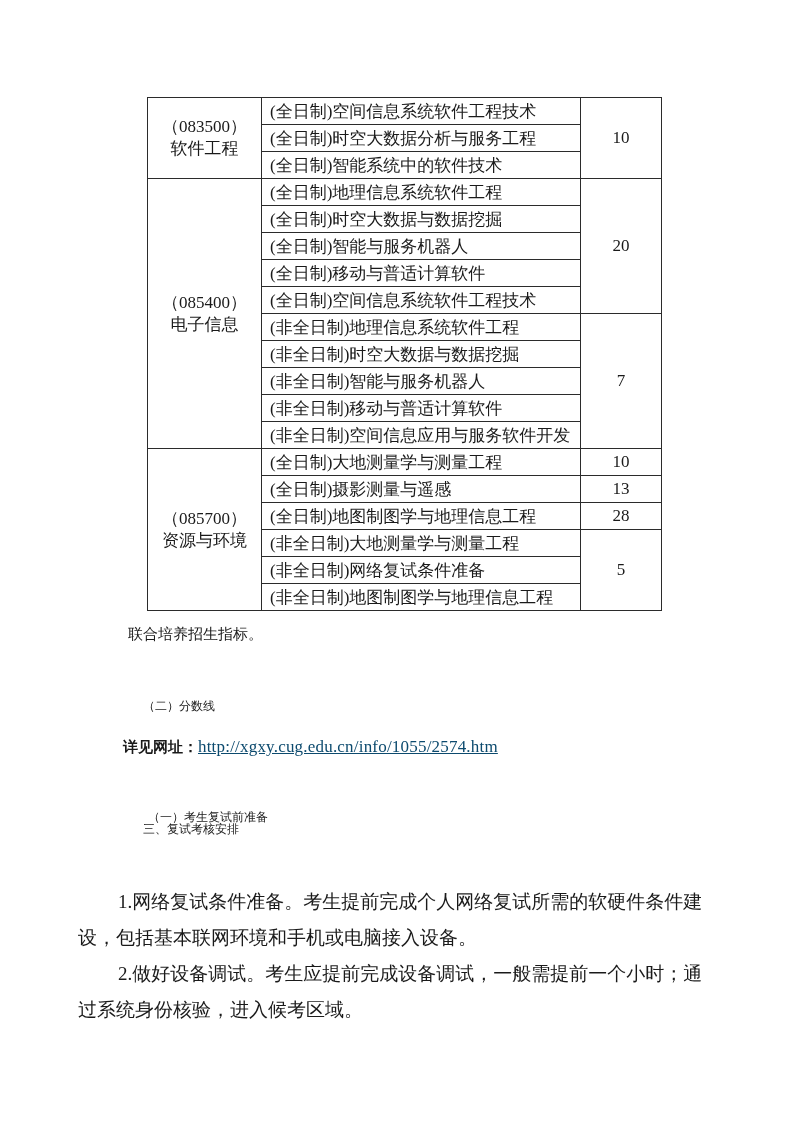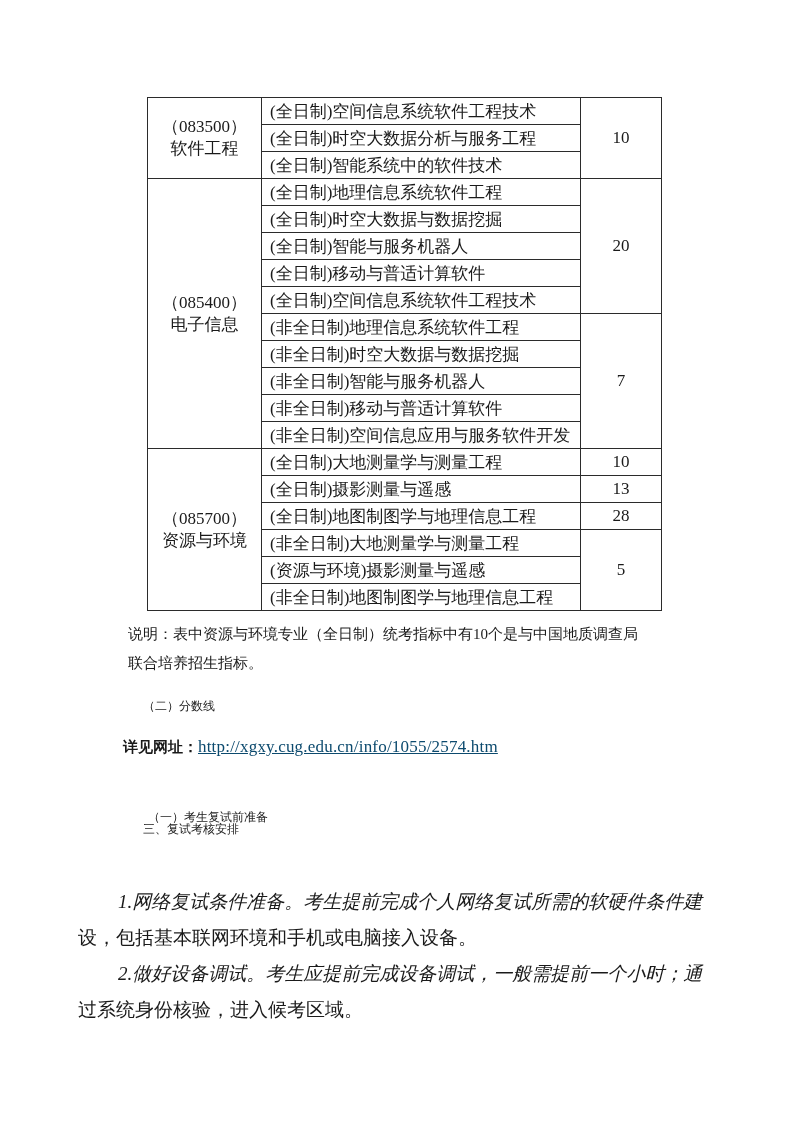--- a/index.html
+++ b/index.html
@@ -91,21 +91,21 @@
 
   
   .paragraphs {
     left: 78px;
     top: 884px;
     width: 644px;
     font-size: 19px;
     line-height: 36px;
   }
   .paragraphs .doc-line { white-space: nowrap; }
-  .paragraphs .doc-line.indented { padding-left: 40px; font-style: italic; }
+  .paragraphs .doc-line.indented { padding-left: 40px; }
 </style>
 </head>
 <body>
 
 <div class="abs table-wrap">
   <table class="quota">
     <tbody>
         <tr>
           <td class="program-cell" rowspan="3">
             <div>（083500）</div>
@@ -170,31 +170,30 @@
         </tr>
         <tr>
           <td class="direction-cell">(全日制)地图制图学与地理信息工程</td>
           <td class="quota-cell" rowspan="1">28</td>
         </tr>
         <tr>
           <td class="direction-cell">(非全日制)大地测量学与测量工程</td>
           <td class="quota-cell" rowspan="3">5</td>
         </tr>
         <tr>
-          <td class="direction-cell">(资源与环境)摄影测量与遥感</td>
+          <td class="direction-cell">(非全日制)网络复试条件准备</td>
         </tr>
         <tr>
           <td class="direction-cell">(非全日制)地图制图学与地理信息工程</td>
         </tr>
       </tbody>
   </table>
 </div>
 
 <div class="abs note">
-    <div class="doc-line">说明：表中资源与环境专业（全日制）统考指标中有10个是与中国地质调查局</div>
     <div class="doc-line">联合培养招生指标。</div>
   </div>
 
 <div class="abs h-bold h-scores">（二）分数线</div>
 
 <div class="abs url-line">
   <span class="url-label">详见网址：</span><a class="url-link" href="#">http://xgxy.cug.edu.cn/info/1055/2574.htm</a>
 </div>
 
 <div class="abs h-bold h-retest">三、复试考核安排</div>

